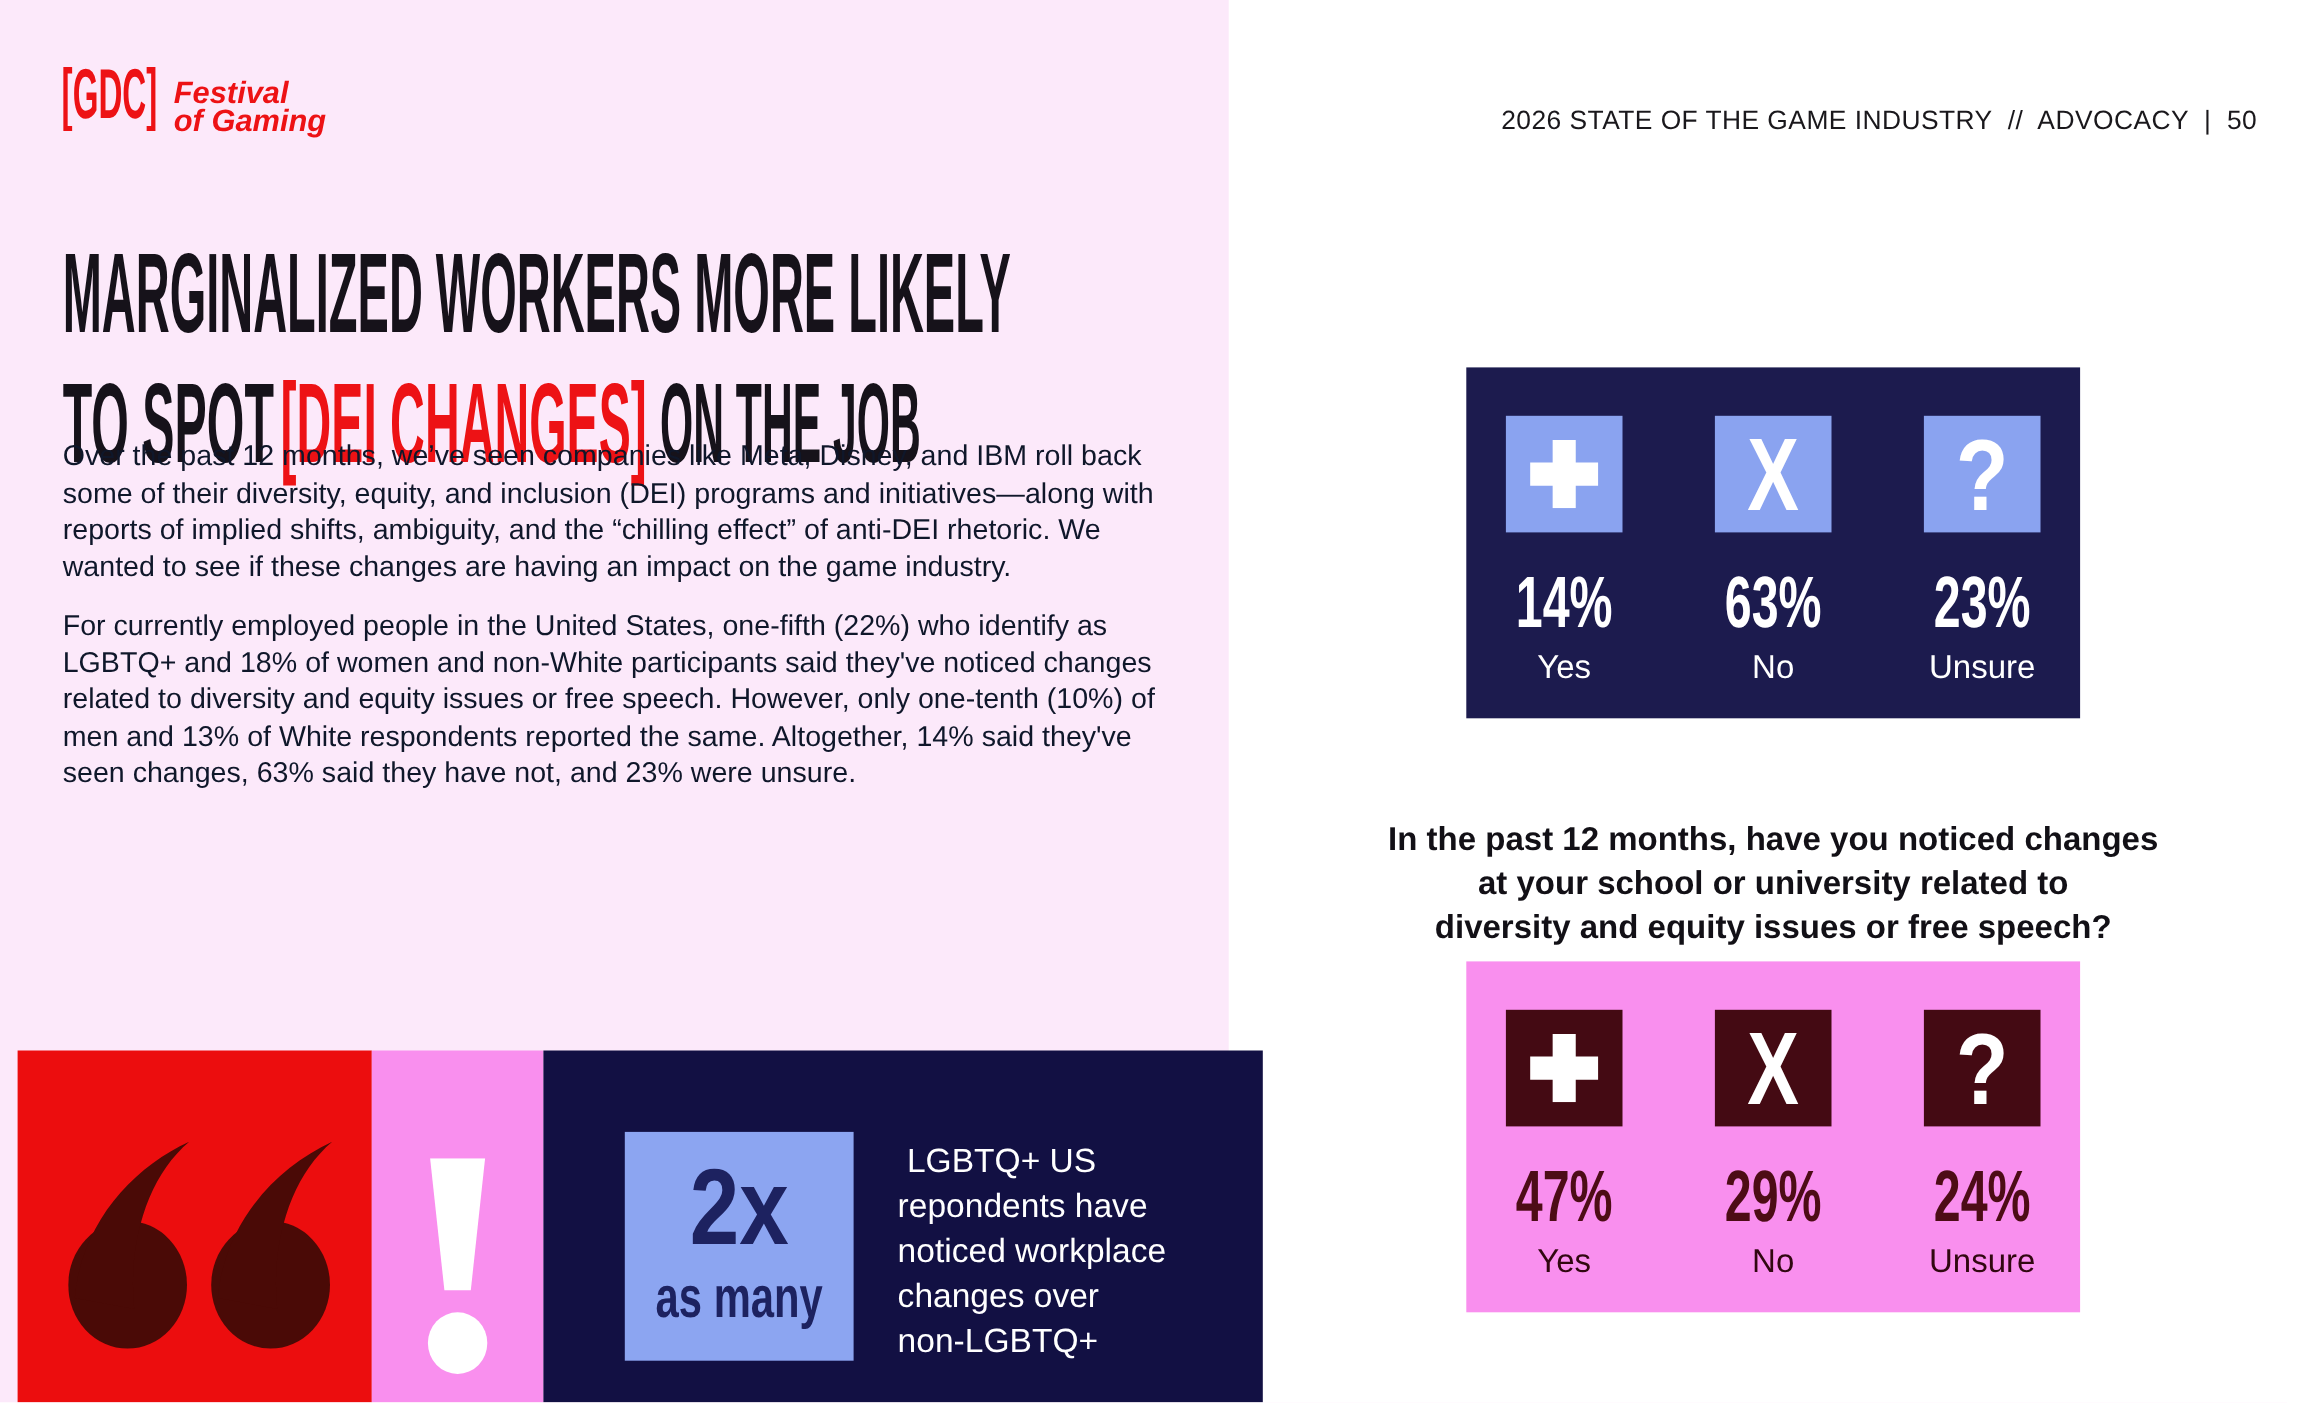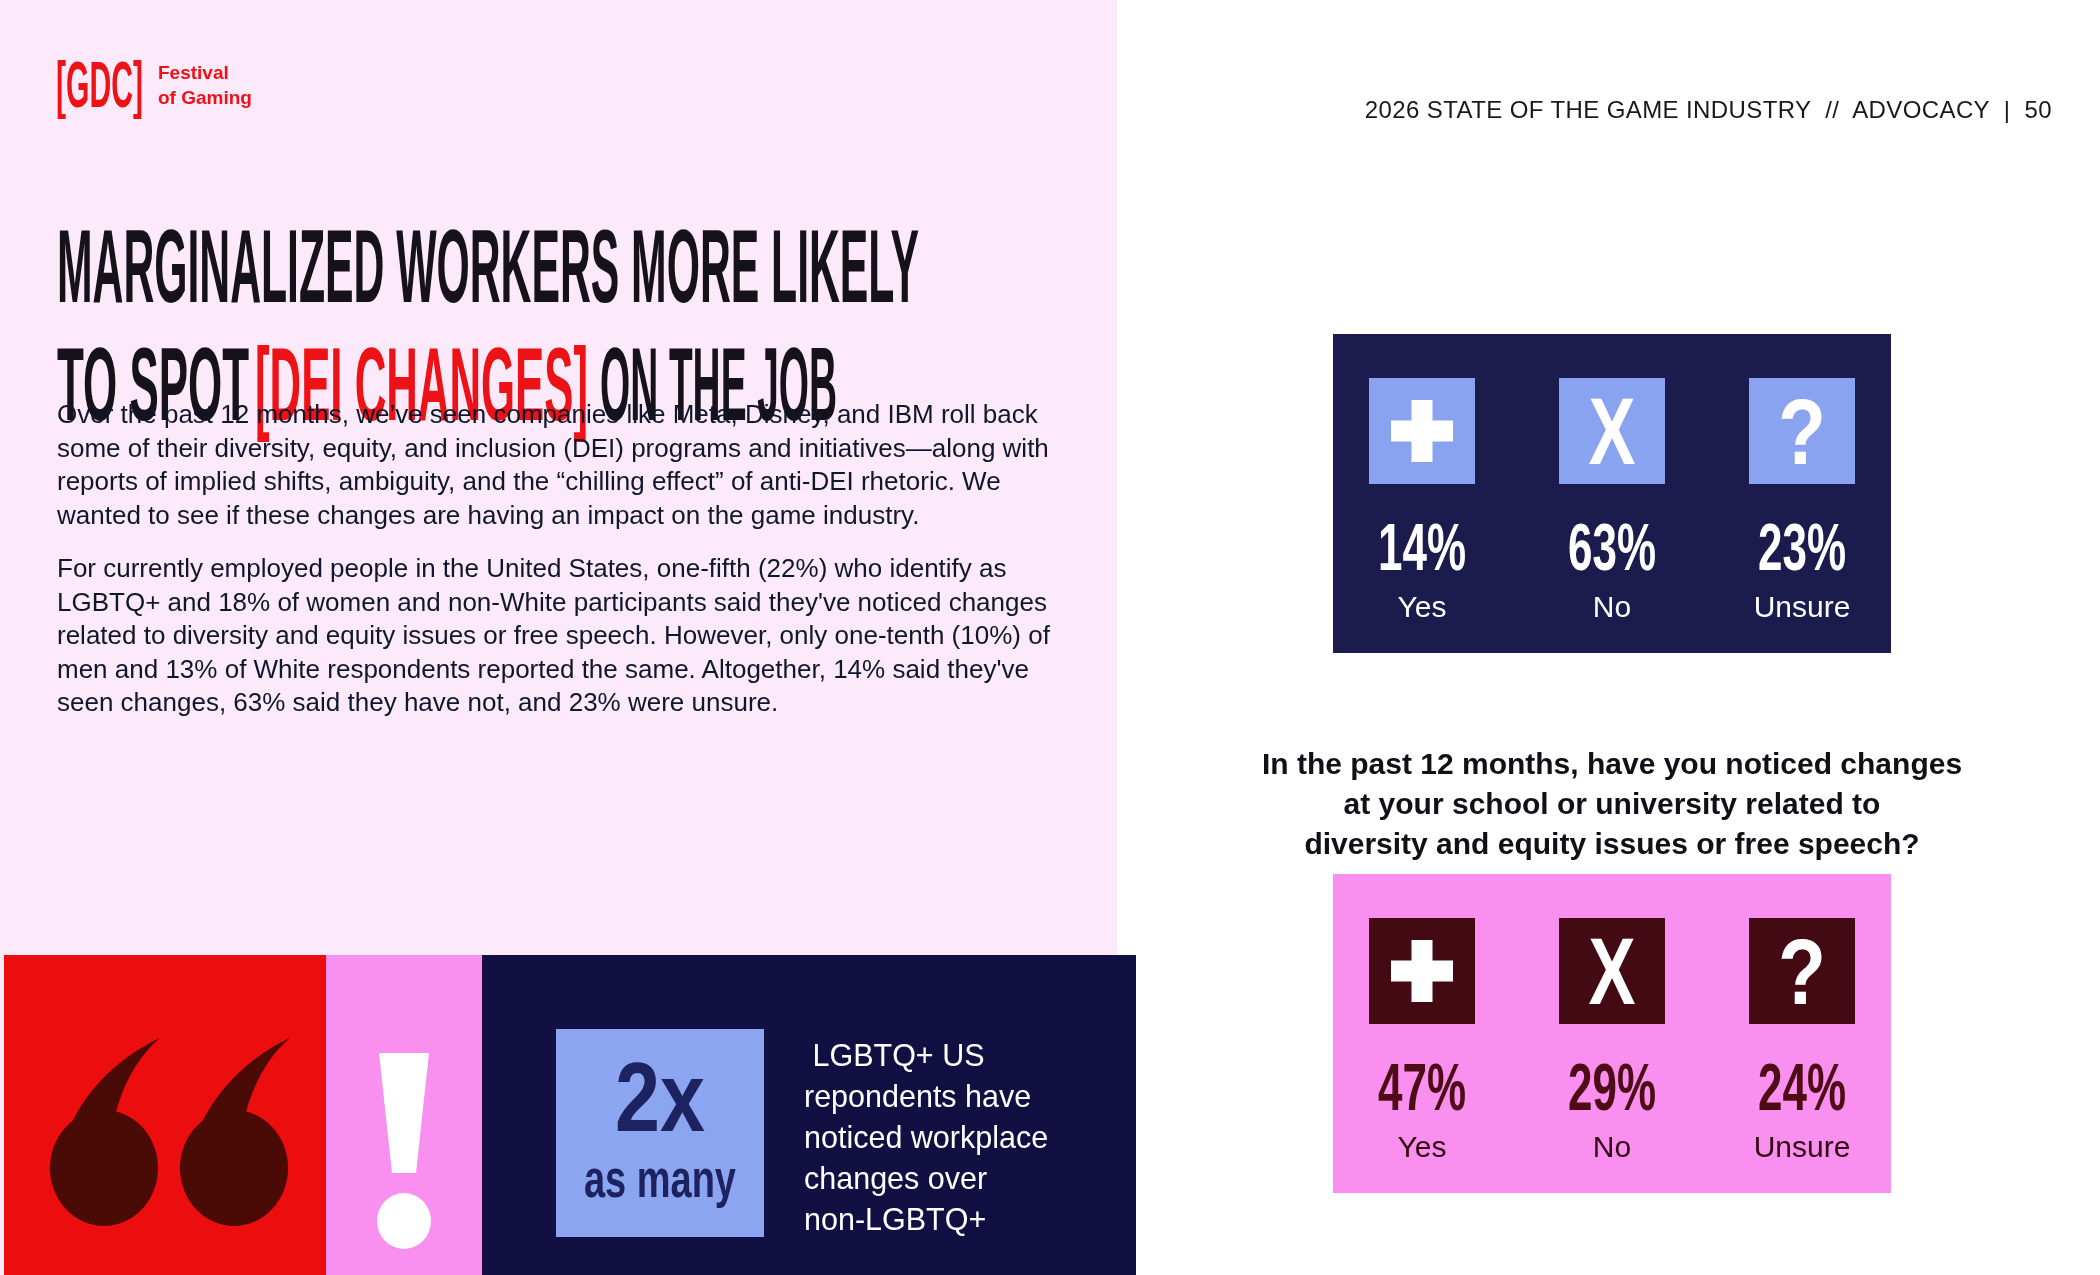--- a/index.html
+++ b/index.html
@@ -5,31 +5,31 @@
   * { margin:0; padding:0; box-sizing:border-box; }
   html,body { background:#ffffff; }
   body { font-family:"Liberation Sans","DejaVu Sans",sans-serif; }
   .slide { position:relative; width:2100px; height:1275px; background:#ffffff; overflow:hidden; }
 
   
   .left-panel { position:absolute; left:0; top:0; width:1117px; height:1275px; background:#fce9fa; }
 
   .logo { position:absolute; left:55px; top:57px; display:flex; gap:13px; align-items:flex-start; }
   .logo-mark-svg text { font-family:"Liberation Sans",sans-serif; font-weight:800; fill:#ed1215; }
-  .logo-tagline { margin-top:3px; font-size:19px; line-height:25px; font-weight:700; color:#ed1215; white-space:pre-line; }
+  .logo-tagline { margin-top:15px; font-size:28px; line-height:25px; font-weight:700; color:#ed1215; white-space:pre-line;font-style:italic; }
 
   .headline-svg { position:absolute; left:55px; top:198px; }
   .headline-svg text { font-family:"Liberation Sans",sans-serif; font-weight:700; fill:#16121a; }
   .headline-svg .hl-red { fill:#ed1215; }
 
   .body-copy { position:absolute; left:57px; top:398px; width:1008px; font-size:26px; line-height:33.5px; color:#0f172a; }
   .body-copy p + p { margin-top:20px; }
 
   
-  .banner { position:absolute; left:4px; top:955px; width:1132px; height:320px; display:flex; }
+  .banner { position:absolute; left:16px; top:955px; width:1132px; height:320px; display:flex; }
   .banner-red { position:relative; width:322px; height:100%; background:#ec0d0e; }
   .banner-pink { position:relative; width:156px; height:100%; background:#f98fee; }
   .banner-navy { position:relative; flex:1; height:100%; background:#121043; }
   .quote-svg { position:absolute; left:46px; top:83px; }
   .excl-svg { position:absolute; left:50px; top:98px; }
   .stat-square { position:absolute; left:74px; top:74px; width:208px; height:208px; background:#8ca5f1; }
   .stat-square text { font-family:"Liberation Sans",sans-serif; font-weight:700; fill:#1d2260; }
   .stat-text { position:absolute; left:322px; top:80px; width:320px; font-size:30.5px; line-height:41px; color:#ffffff; white-space:pre-wrap; }
 
   

